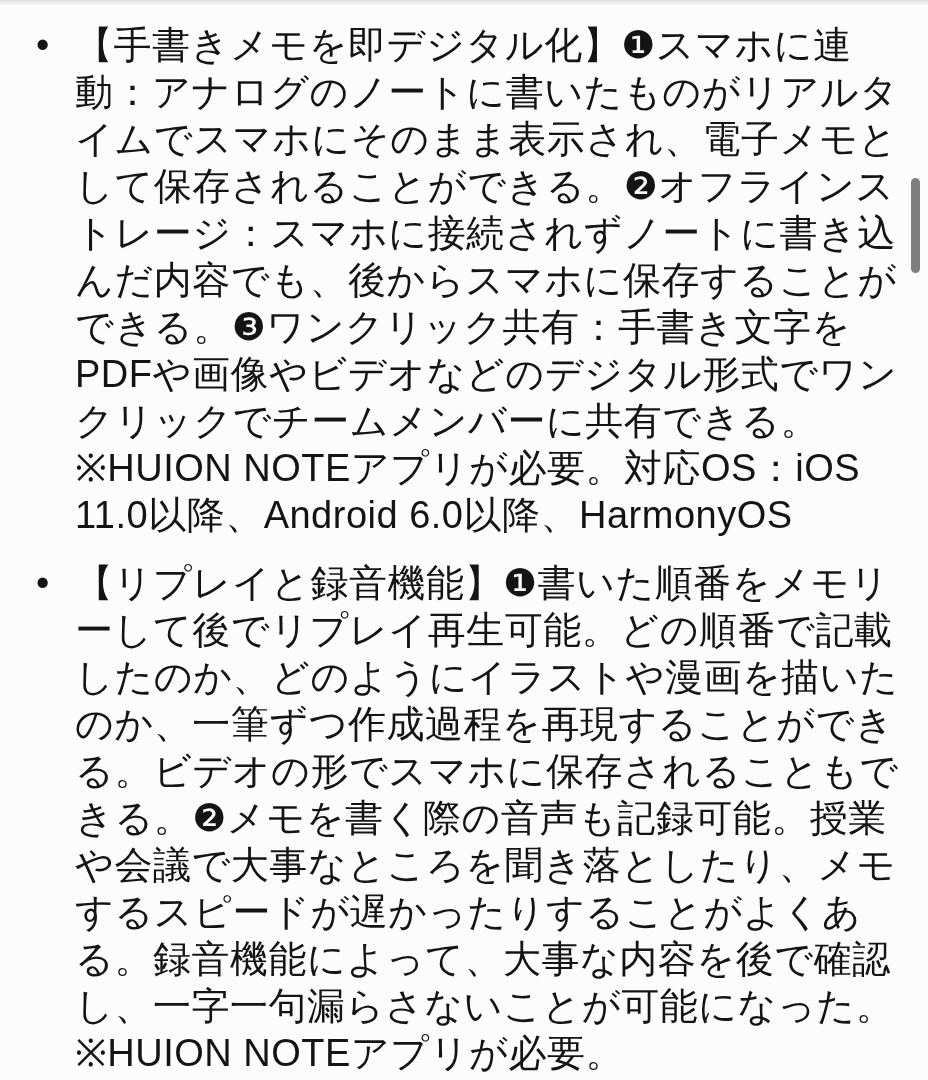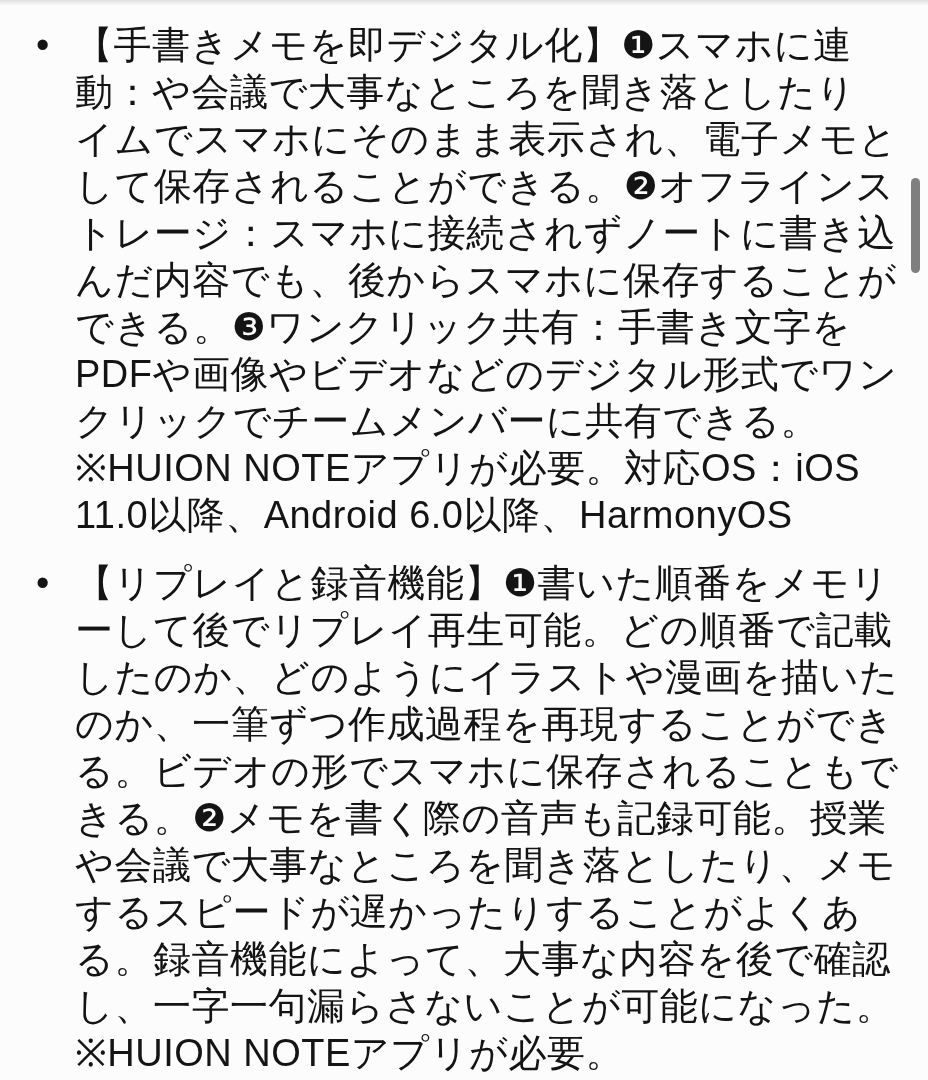--- a/index.html
+++ b/index.html
@@ -64,21 +64,21 @@
 <body>
 
 <div class="screen">
 
   <div class="top-divider"></div>
 
   <ul class="bullets">
     <li class="bullet">
       <span class="dot">•</span>
       <div class="bullet-text">【手書きメモを即デジタル化】❶スマホに連
-動：や会議で大事なところを聞き落としたり
+動：アナログのノートに書いたものがリアルタ
 イムでスマホにそのまま表示され、電子メモと
 して保存されることができる。❷オフラインス
 トレージ：スマホに接続されずノートに書き込
 んだ内容でも、後からスマホに保存することが
 できる。❸ワンクリック共有：手書き文字を
 PDFや画像やビデオなどのデジタル形式でワン
 クリックでチームメンバーに共有できる。
 ※HUION NOTEアプリが必要。対応OS：iOS
 11.0以降、Android 6.0以降、HarmonyOS</div>
     </li>

